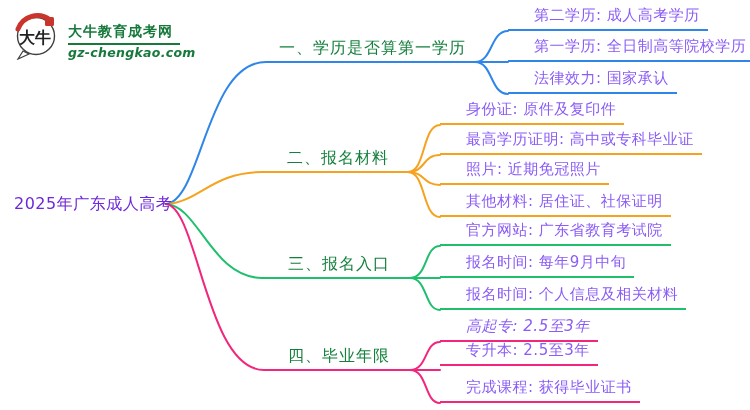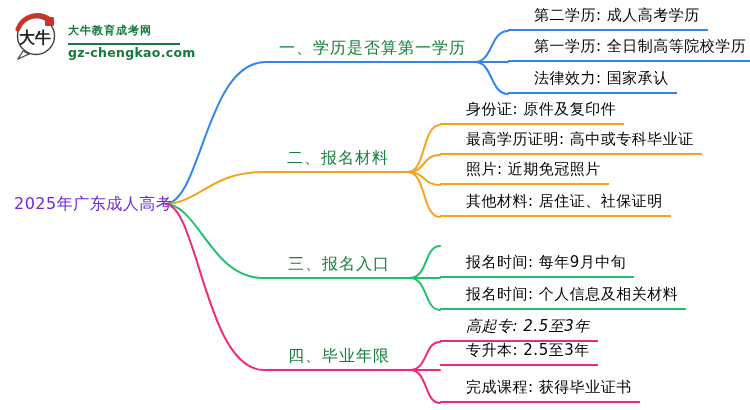--- a/index.html
+++ b/index.html
@@ -4,41 +4,41 @@
 <style>
   html,body{margin:0;padding:0;background:#ffffff;}
   #stage{
     position:relative;width:750px;height:410px;background:#ffffff;overflow:hidden;
     font-family:"DejaVu Sans",sans-serif;
   }
   
   .logo{position:absolute;left:12px;top:10px;display:flex;align-items:flex-end;gap:8px;}
   .logo-icon{width:48px;height:50px;display:block;}
   .logo-text{display:flex;flex-direction:column;}
-  .logo-title{font-size:11px;font-weight:bold;letter-spacing:1px;line-height:20px;}
+  .logo-title{font-size:14px;font-weight:bold;letter-spacing:1px;line-height:20px;}
   .logo-divider{height:2px;margin:2px 0 1px 0;width:112px;}
-  .logo-domain{font-size:12.5px;font-weight:bold;letter-spacing:.3px;line-height:14px;}
+  .logo-domain{font-size:12.5px;font-weight:bold;letter-spacing:.3px;line-height:14px;font-style:italic;}
   
   svg.wires{position:absolute;left:0;top:0;width:750px;height:410px;}
   svg.wires path{fill:none;stroke-width:2;stroke-linecap:round;}
   
   .root-label{
     position:absolute;left:14px;top:194px;font-size:16px;color:#6d28d9;
     white-space:nowrap;letter-spacing:.5px;
   }
   .branch-label{
     position:absolute;height:26px;line-height:24px;font-size:16px;color:#15803d;
     text-align:center;white-space:nowrap;letter-spacing:1px;
   }
   .bl-1{left:270px;top:36px;width:205px;}
   .bl-2{left:268px;top:146px;width:140px;}
   .bl-3{left:268px;top:252px;width:142px;}
   .bl-4{left:268px;top:344px;width:142px;}
   .child{
-    position:absolute;height:26px;line-height:24px;font-size:15px;color:#000000;
+    position:absolute;height:26px;line-height:24px;font-size:15px;color:#8b5cf6;
     white-space:nowrap;border-bottom:2px solid #8b5cf6;padding:0 8px 0 26px;letter-spacing:.5px;
   }
   .cL508{left:508px;} .cL440{left:440px;}
   .b1c0{top:3px;}  .b1c1{top:34px;}  .b1c2{top:66px;}
   .b2c0{top:97px;} .b2c1{top:127px;} .b2c2{top:157px;} .b2c3{top:189px;}
   .b3c0{top:218px;}.b3c1{top:250px;} .b3c2{top:282px;}
   .b4c0{top:314px;}.b4c1{top:338px;} .b4c2{top:375px;}
 </style>
 </head>
 <body>
@@ -93,20 +93,21 @@
 
   <div class="child cL508 b1c0" style="border-bottom-color: rgb(47, 134, 232);">第二学历: 成人高考学历</div>
   <div class="child cL508 b1c1" style="border-bottom-color: rgb(47, 134, 232);">第一学历: 全日制高等院校学历</div>
   <div class="child cL508 b1c2" style="border-bottom-color: rgb(47, 134, 232);">法律效力: 国家承认</div>
 
   <div class="child cL440 b2c1" style="border-bottom-color: rgb(245, 163, 31);">最高学历证明: 高中或专科毕业证</div>
   <div class="child cL440 b2c0" style="border-bottom-color: rgb(245, 163, 31);">身份证: 原件及复印件</div>
   <div class="child cL440 b2c2" style="border-bottom-color: rgb(245, 163, 31);">照片: 近期免冠照片</div>
   <div class="child cL440 b2c3" style="border-bottom-color: rgb(245, 163, 31);">其他材料: 居住证、社保证明</div>
 
+  <div class="child cL440 b3c0" style="border-bottom-color: rgb(31, 191, 110);">官方网站: 广东省教育考试院</div>
   <div class="child cL440 b3c1" style="border-bottom-color: rgb(31, 191, 110);">报名时间: 每年9月中旬</div>
   <div class="child cL440 b3c2" style="border-bottom-color: rgb(31, 191, 110);">报名时间: 个人信息及相关材料</div>
 
   <div class="child cL440 b4c0" style="border-bottom-color: rgb(241, 38, 124); font-style: italic;">高起专: 2.5至3年</div>
   <div class="child cL440 b4c1" style="border-bottom-color: rgb(241, 38, 124);">专升本: 2.5至3年</div>
   <div class="child cL440 b4c2" style="border-bottom-color: rgb(241, 38, 124);">完成课程: 获得毕业证书</div>
 
 </div>
 
 </body></html>

